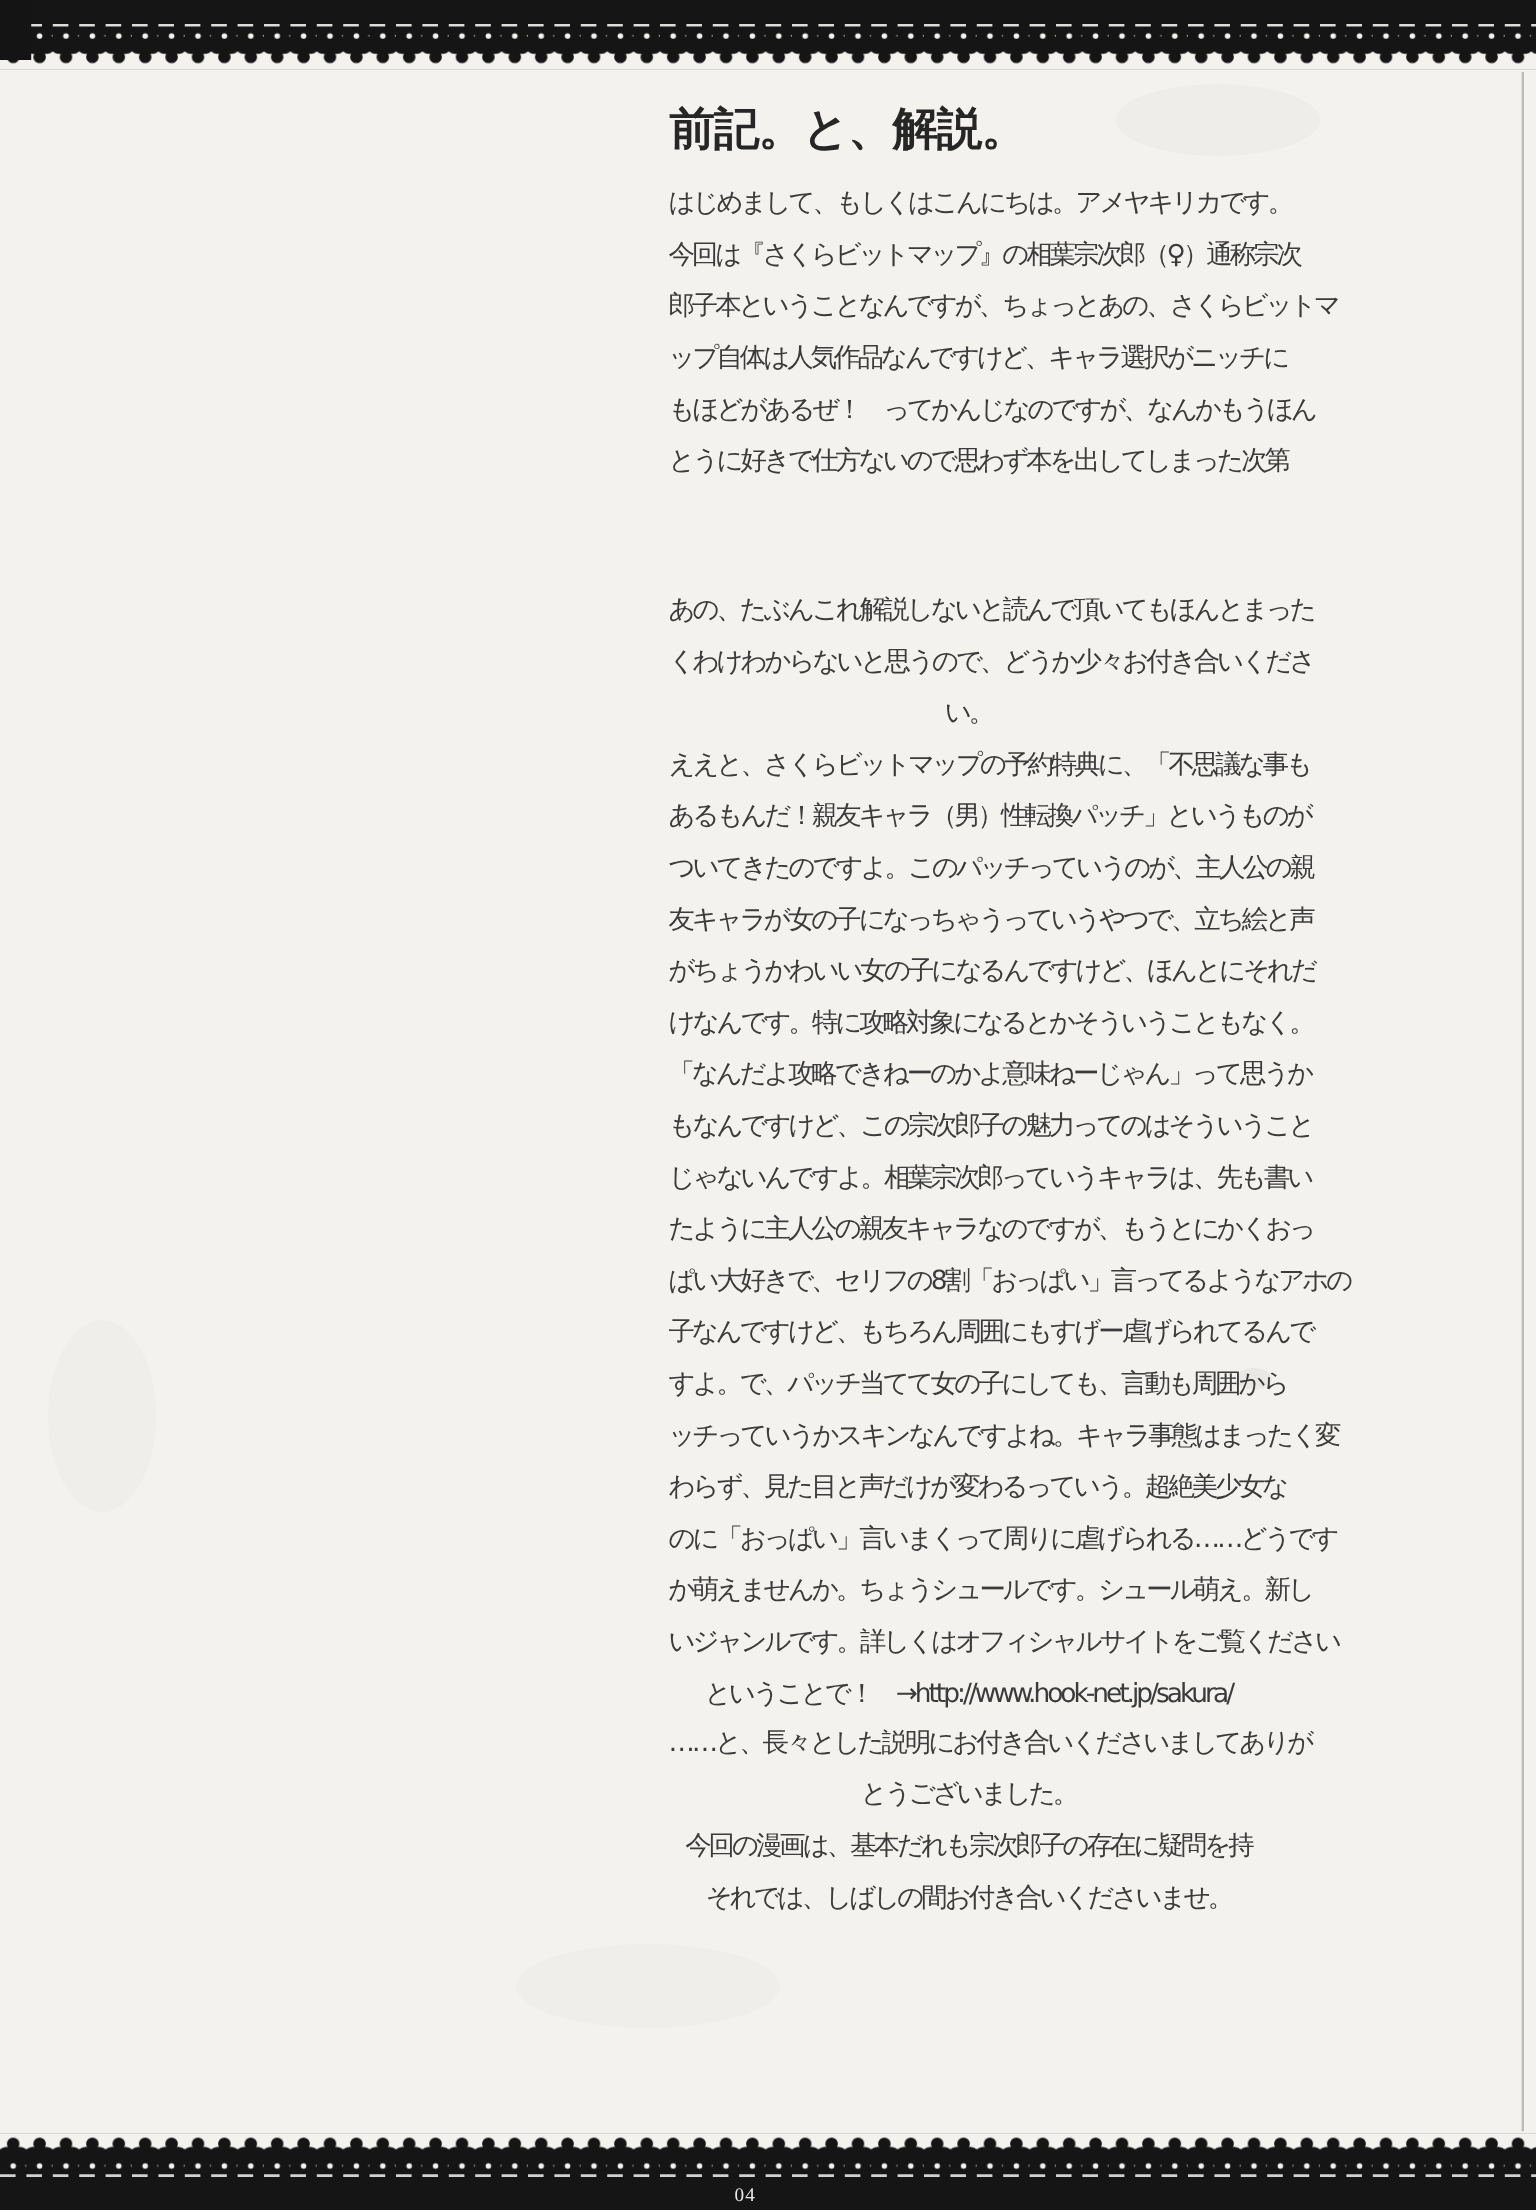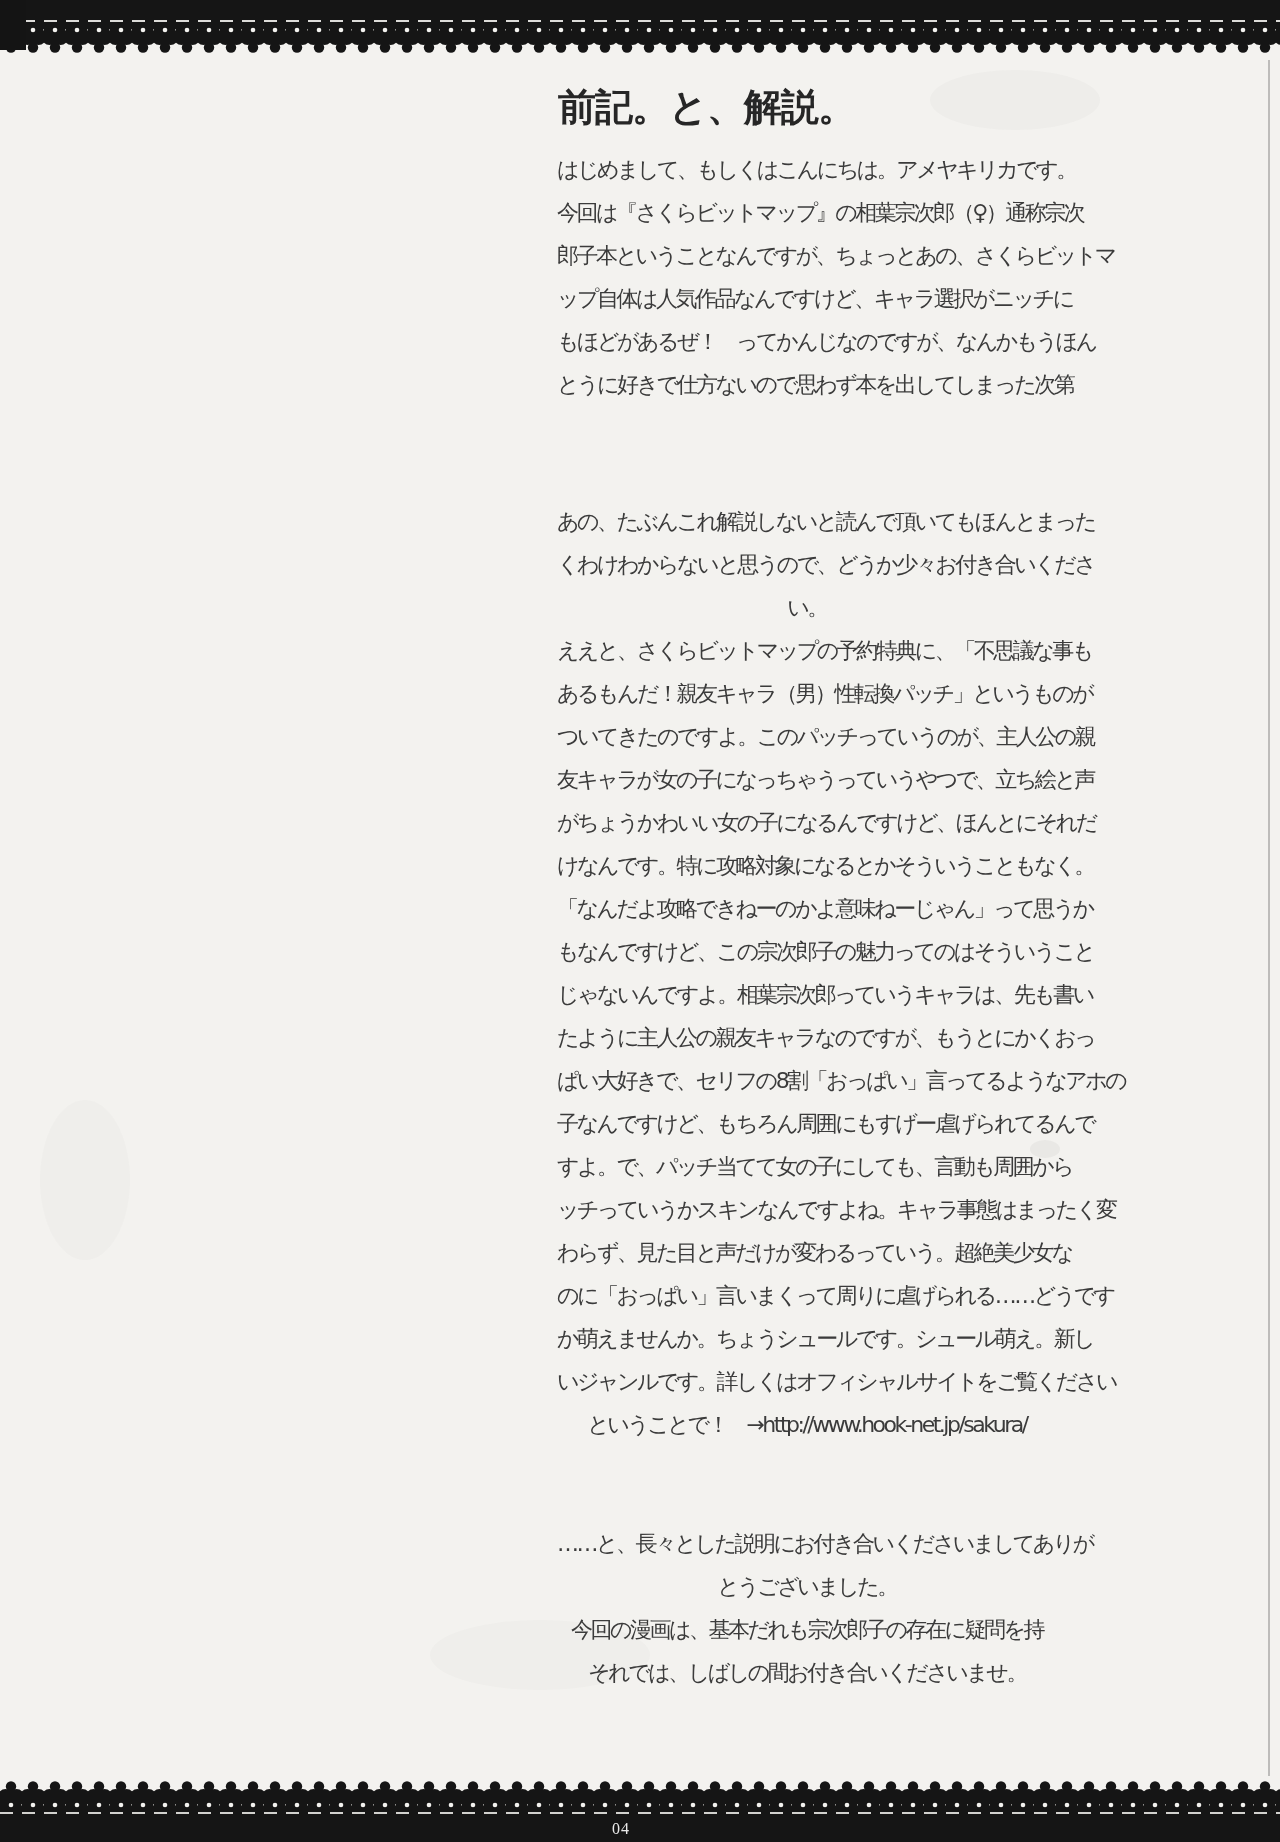--- a/index.html
+++ b/index.html
@@ -24,22 +24,22 @@
   .lace-bottom{position:absolute;left:0;top:1778px;}
   
   .title{
     position:absolute;left:546px;top:70px;margin:12px;
     font-size:38px;font-weight:bold;letter-spacing:-1px;
     color:#262626;white-space:nowrap;font-family:Liberation Mono, monospace;
   }
   
   .tblock{position:absolute;left:557px;width:500px;text-align:center;}
   .b1{top:148px;}
-  .b2{top:500px;}
-  .b3{top:1522px;}
+  .b2{top:487px;}
+  .b3{top:1431px;}
   .text-line{
     height:43px;line-height:43px;white-space:nowrap;
     font-size:22px;letter-spacing:-2.5px;color:#3b3b3b;
   }
 </style>
 </head>
 <body>
 
 <div class="page">
 

